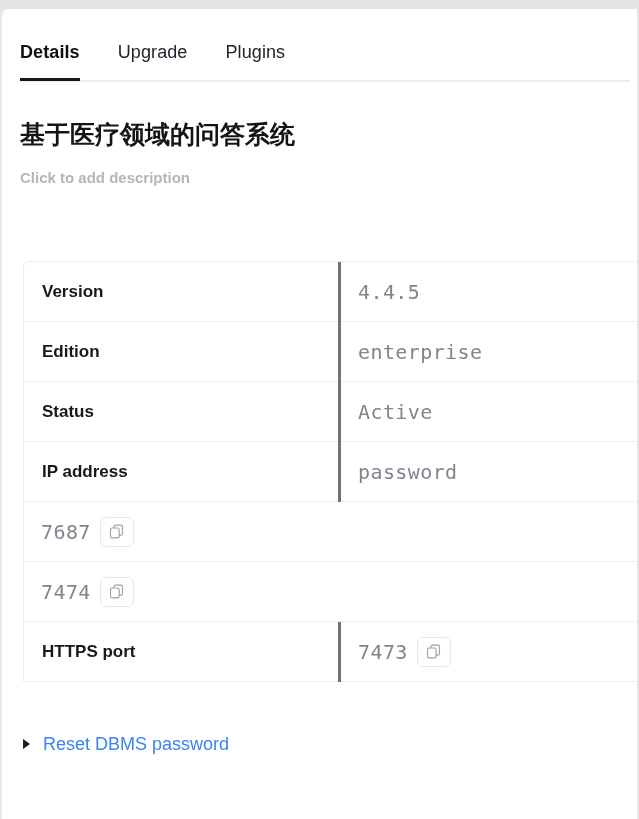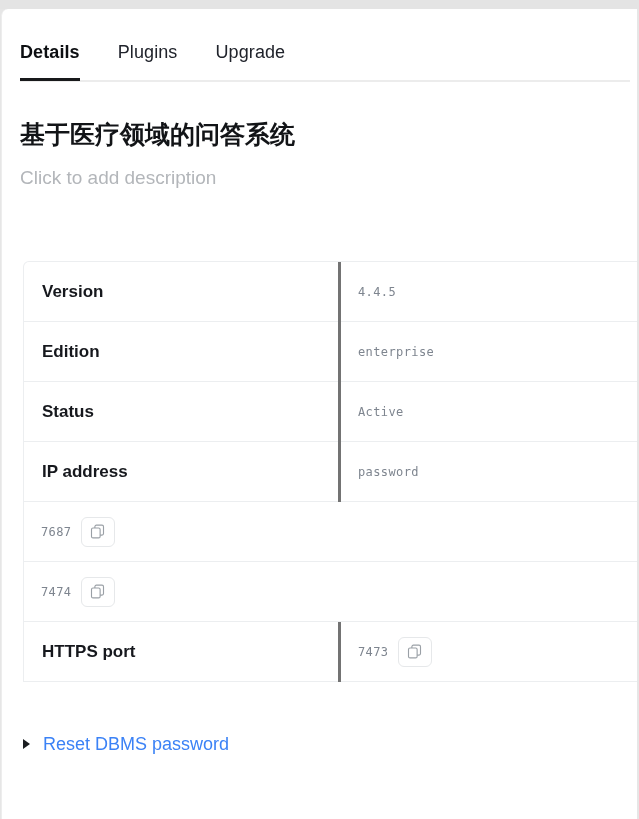--- a/index.html
+++ b/index.html
@@ -105,24 +105,24 @@
   #dbms-title {
     margin: 0;
     font-size: 25px;
     line-height: 34px;
     font-weight: 700;
     color: #121417;
     letter-spacing: 0px;
   }
   #dbms-description {
     margin: 14px 0 0 0;
-    font-size: 19px;
+    font-size: 15px;
     line-height: 26px;
     color: #b3b6ba;
-    font-weight: 400;
+    font-weight: 700;
     cursor: text;
   }
 
   
   #details-table {
     position: absolute;
     left: 21px;
     top: 252px;
     width: 700px;          
     border: 1px solid #eceef0;
@@ -154,21 +154,21 @@
   .detail-value {
     flex: 1 1 auto;
     padding-left: 17px;
     height: 60px;
     display: flex;
     align-items: center;
     gap: 9px;
   }
   .value-text {
     font-family: "DejaVu Sans Mono", "Liberation Mono", monospace;
-    font-size: 12px;
+    font-size: 20px;
     color: #7e858f;
     letter-spacing: 0.4px;
   }
 
   
   .copy-button {
     width: 34px;
     height: 30px;
     border: 1px solid #e6e8ea;
     border-radius: 6px;
@@ -213,24 +213,24 @@
 
   <div id="content-panel">
 
     <div id="tab-bar">
       <div id="tab-baseline"></div>
       <div id="tab-strip">
         <div class="tab is-active">
           <span>Details</span>
         </div>
         <div class="tab">
+          <span>Upgrade</span>
+        </div>
+        <div class="tab">
           <span>Plugins</span>
-        </div>
-        <div class="tab">
-          <span>Upgrade</span>
         </div>
       </div>
     </div>
 
     <div id="dbms-heading">
       <h1 id="dbms-title">基于医疗领域的问答系统</h1>
       <p id="dbms-description">Click to add description</p>
     </div>
 
     <div id="details-table">

